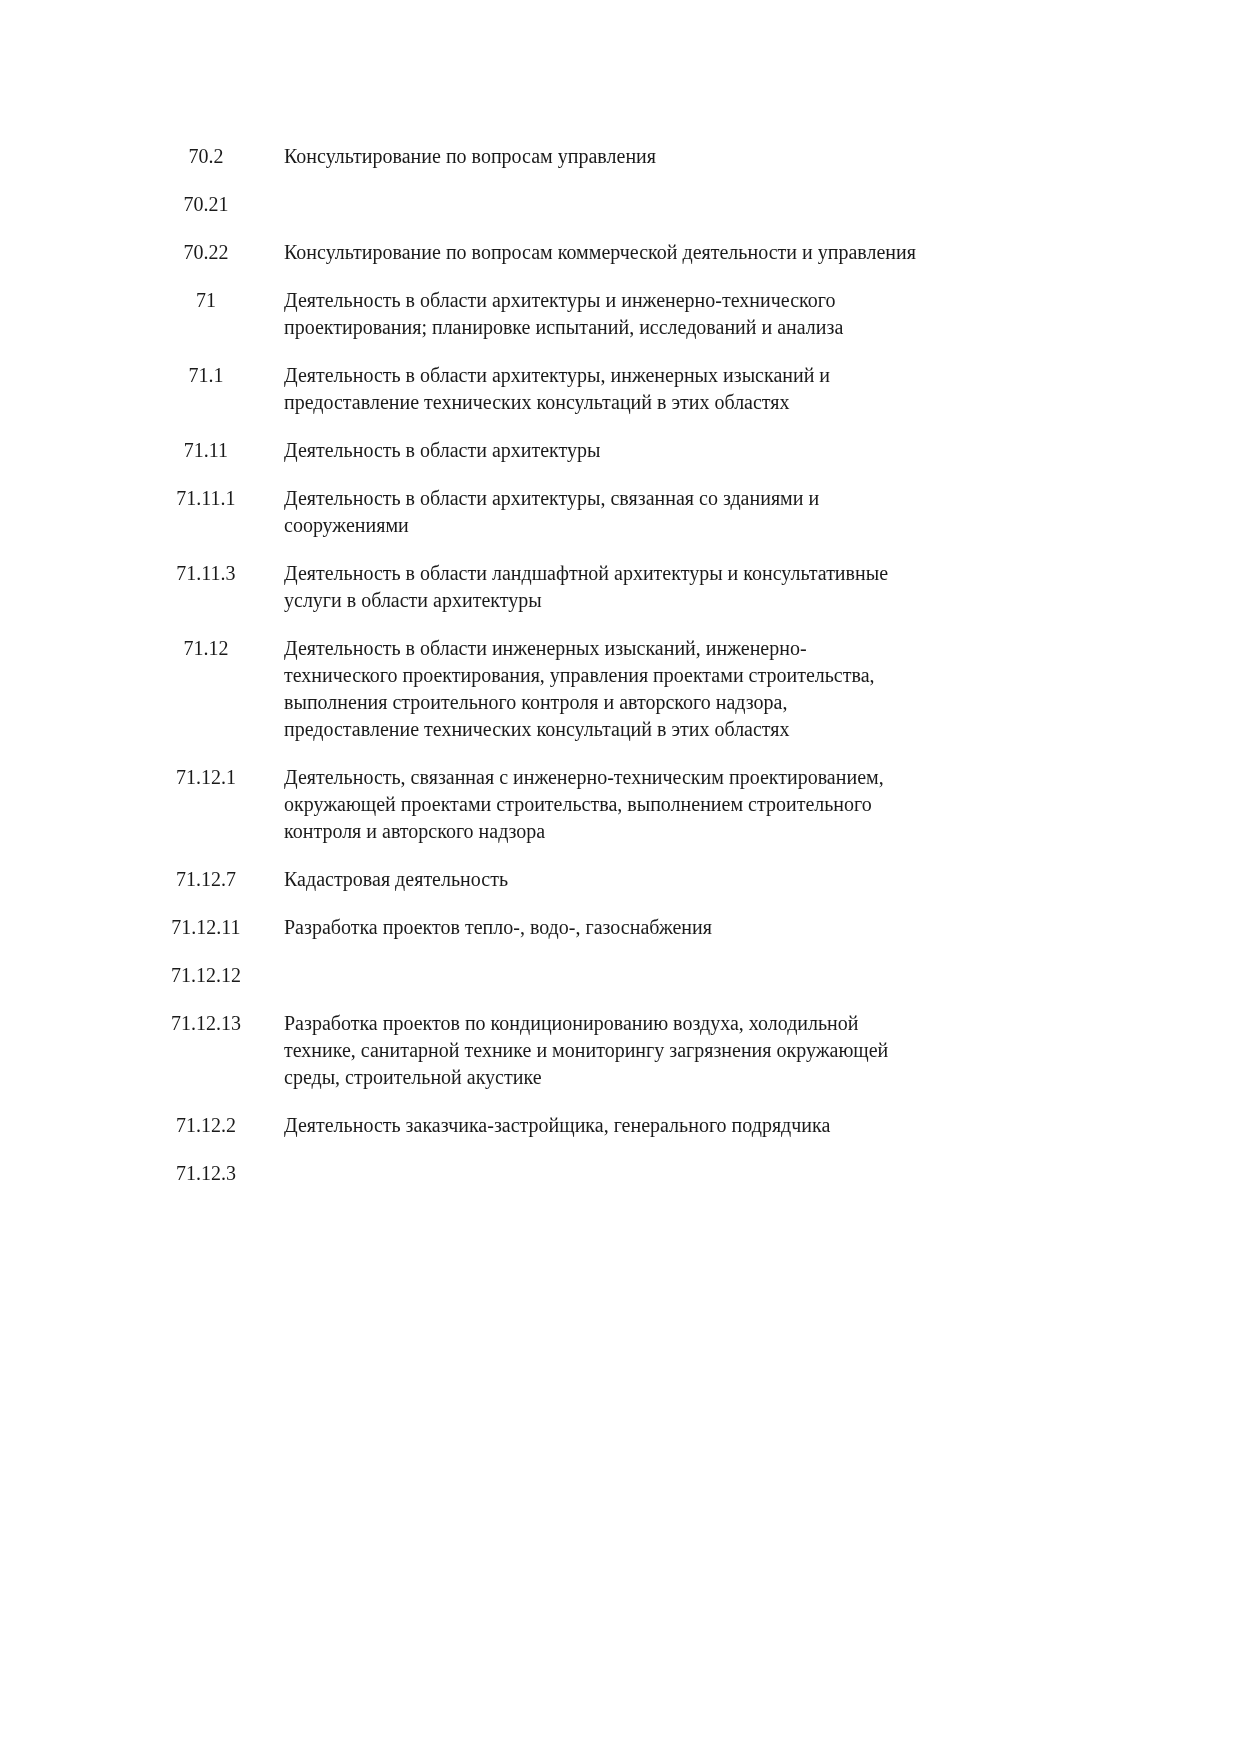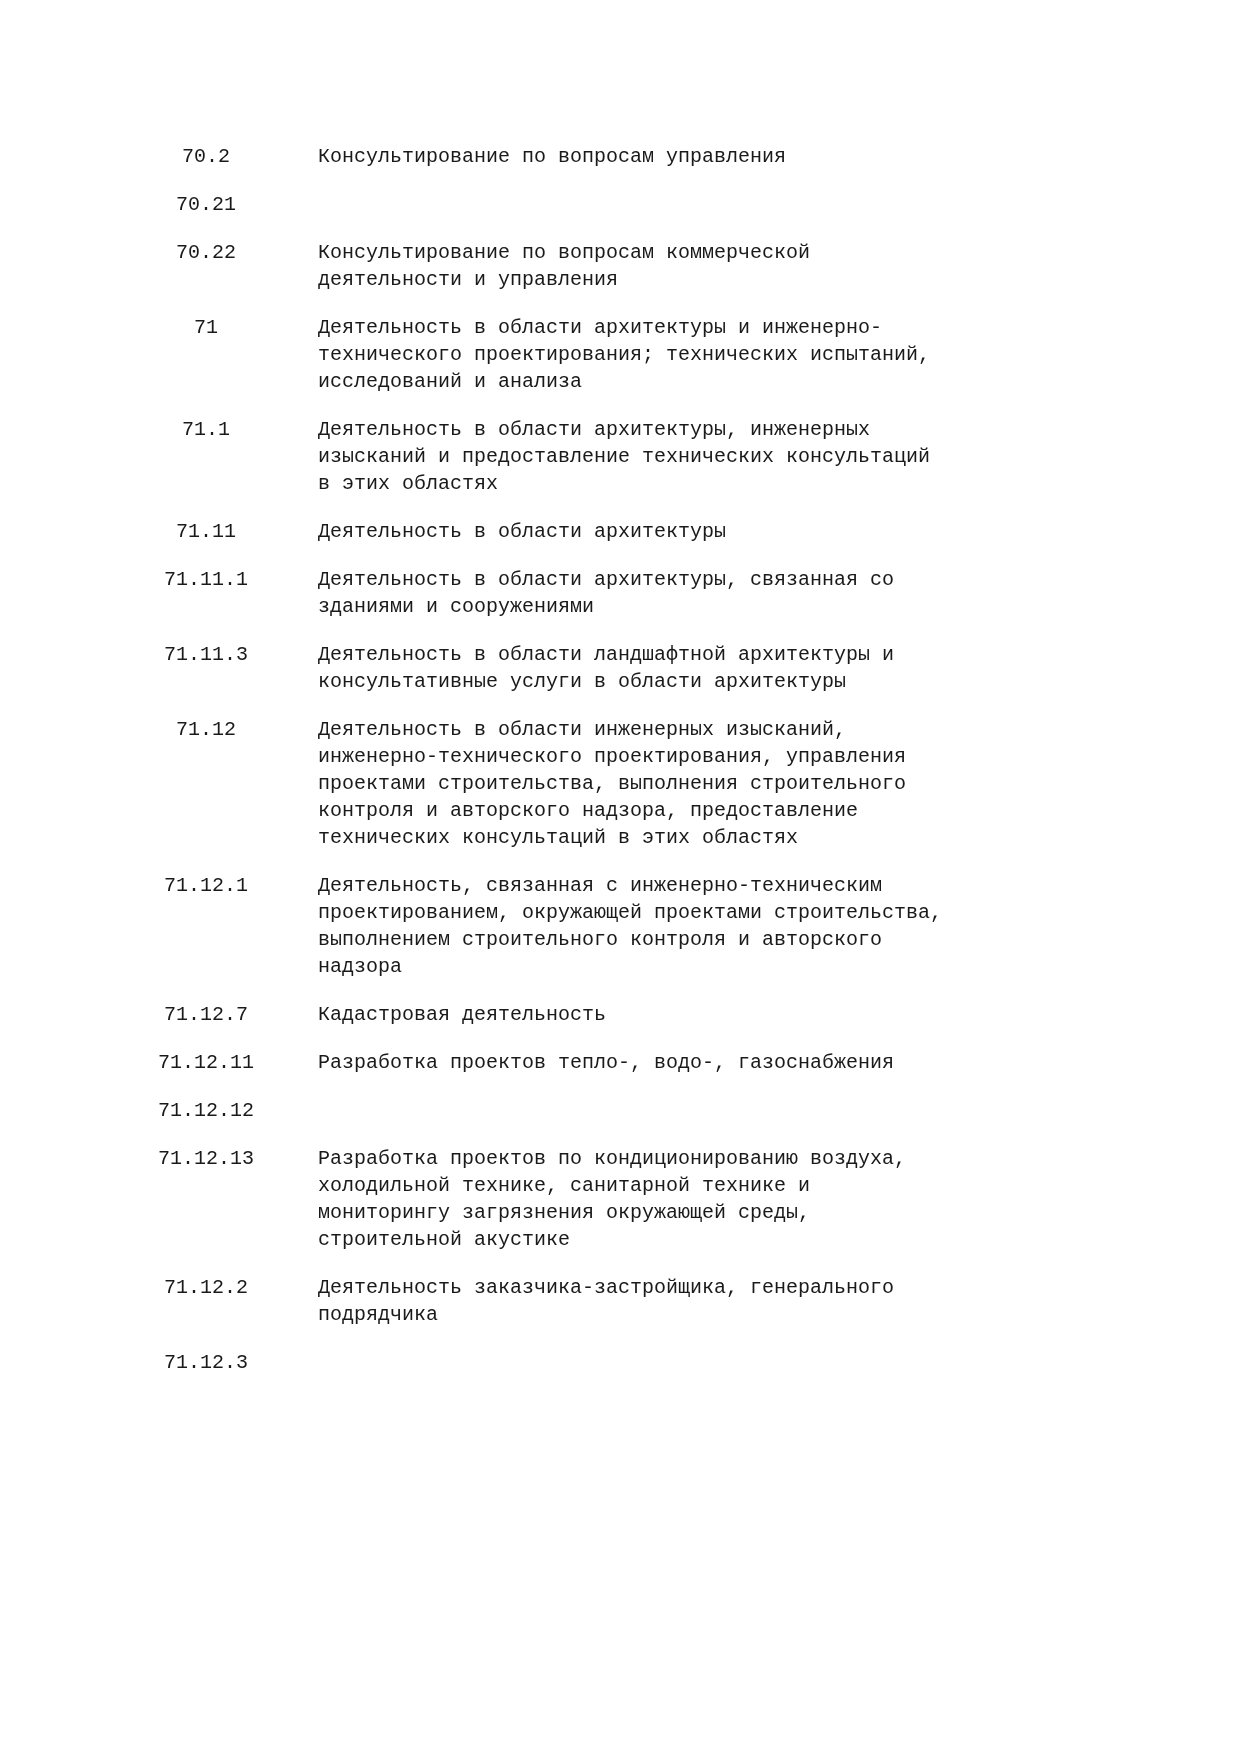--- a/index.html
+++ b/index.html
@@ -5,21 +5,21 @@
   html, body {
     margin: 0;
     padding: 0;
     background: #ffffff;
   }
   .page {
     position: relative;
     width: 1186px;
     height: 1754px;
     background: #ffffff;
-    font-family: Liberation Mono, monospace;
+    font-family: Liberation Serif, serif;
     color: #1a1a1a;
     overflow: hidden;
     box-sizing: border-box;
     padding-top: 143px;
     padding-left: 128px;
   }
   .rows {
     width: 830px;
   }
   .row {
@@ -28,21 +28,20 @@
     margin-bottom: 21px;
   }
   .code {
     flex: 0 0 156px;
     text-align: center;
     font-size: 20px;
     line-height: 27px;
     white-space: nowrap;
   }
   .desc {
-    margin-left: 34px;
     width: 632px;
     font-size: 20px;
     line-height: 27px;
   }
 </style>
 </head>
 <body>
 
 <div class="page">
   <div class="rows" id="rows">
@@ -52,21 +51,21 @@
       </div>
       <div class="row">
         <div class="code">70.21</div>
       </div>
       <div class="row">
         <div class="code">70.22</div>
         <div class="desc">Консультирование по вопросам коммерческой деятельности и управления</div>
       </div>
       <div class="row">
         <div class="code">71</div>
-        <div class="desc">Деятельность в области архитектуры и инженерно-технического проектирования; технических испытаний, исследований и анализа</div>
+        <div class="desc">Деятельность в области архитектуры и инженерно-технического проектирования; планировке испытаний, исследований и анализа</div>
       </div>
       <div class="row">
         <div class="code">71.1</div>
         <div class="desc">Деятельность в области архитектуры, инженерных изысканий и предоставление технических консультаций в этих областях</div>
       </div>
       <div class="row">
         <div class="code">71.11</div>
         <div class="desc">Деятельность в области архитектуры</div>
       </div>
       <div class="row">

